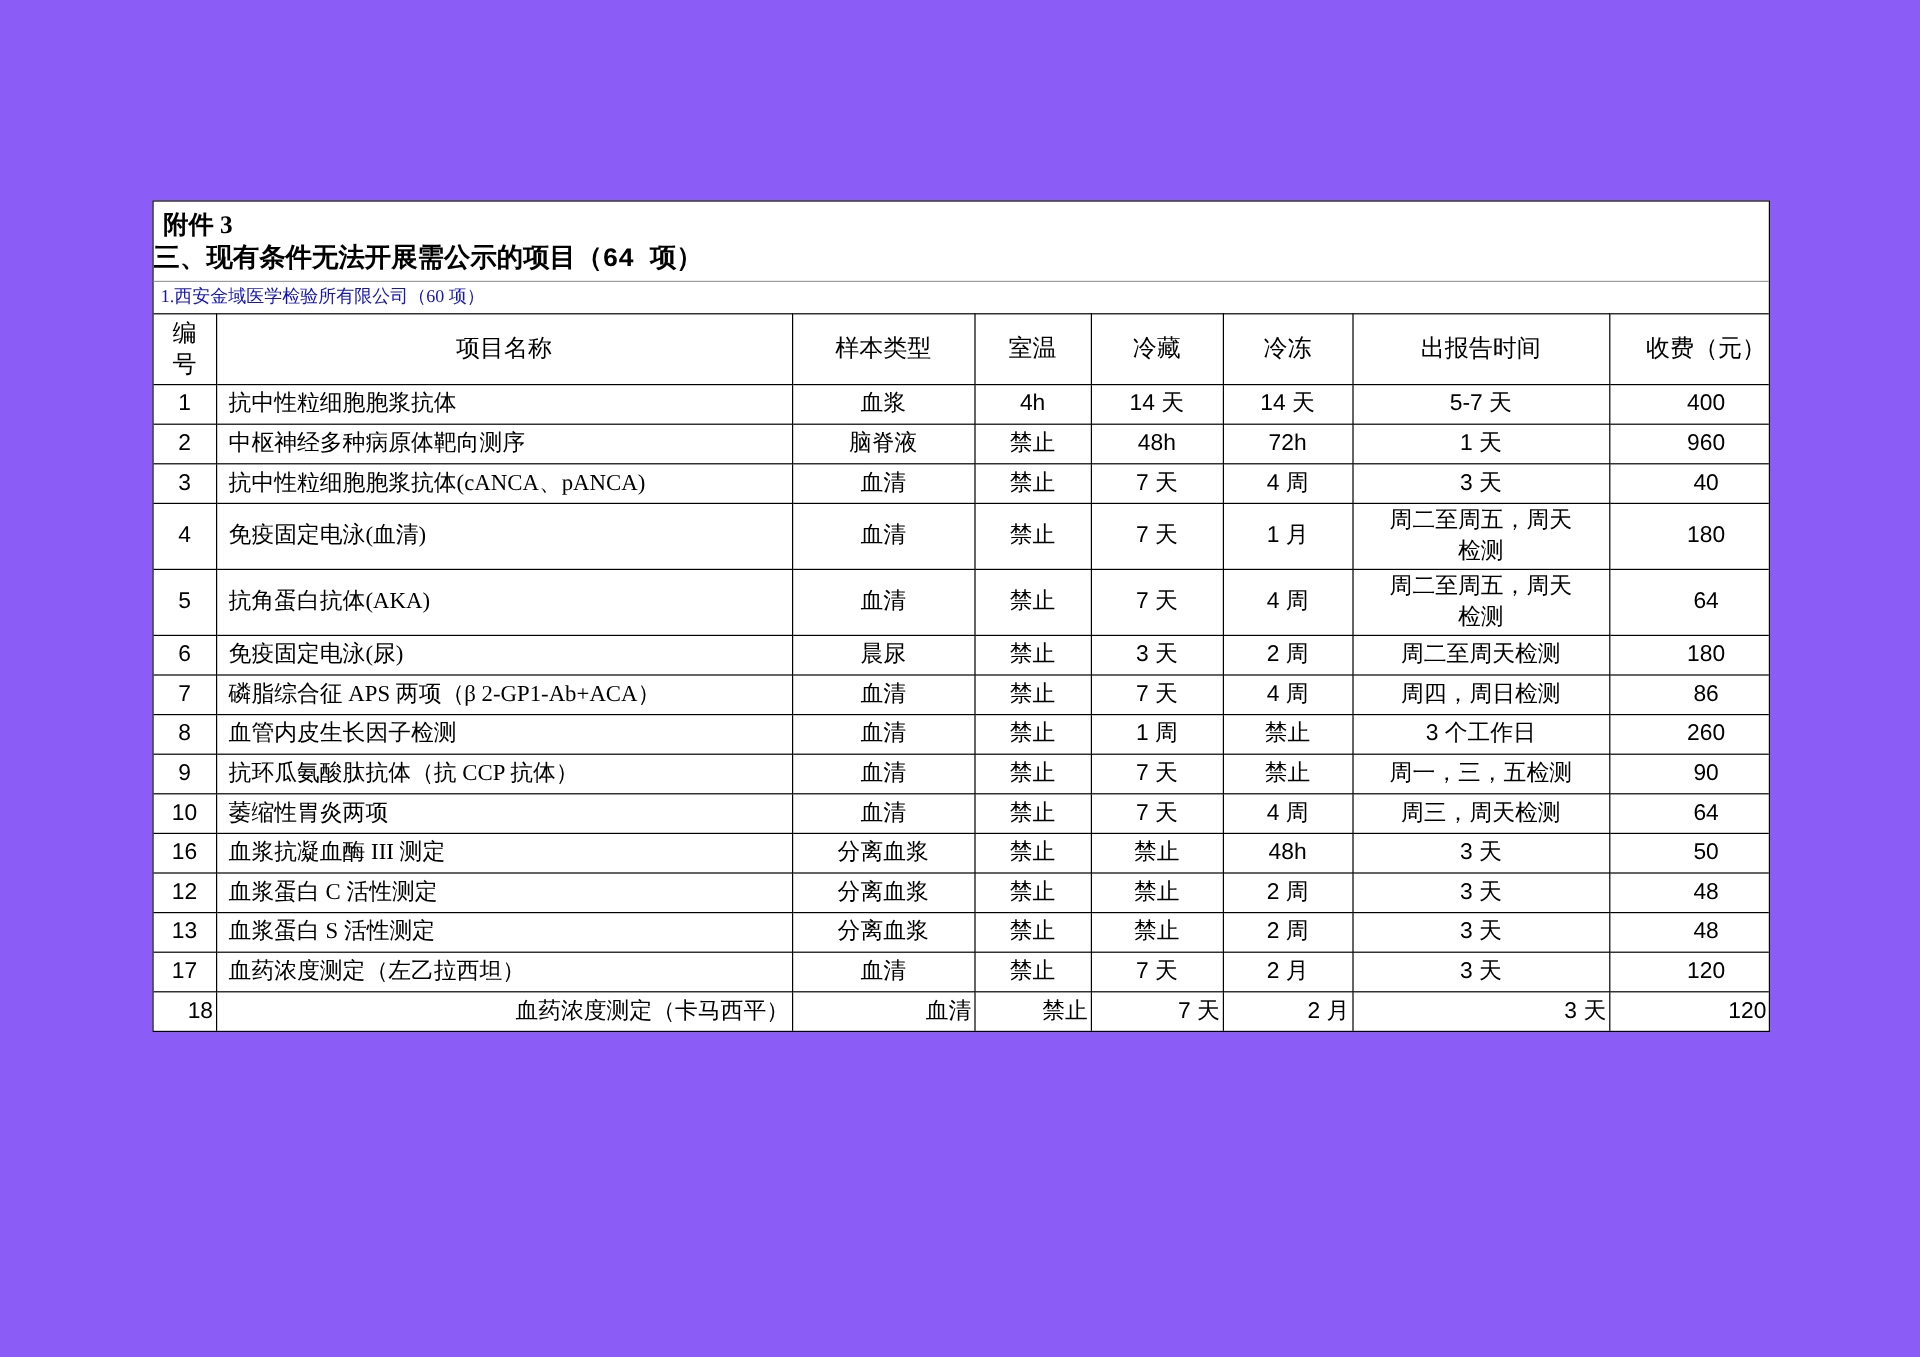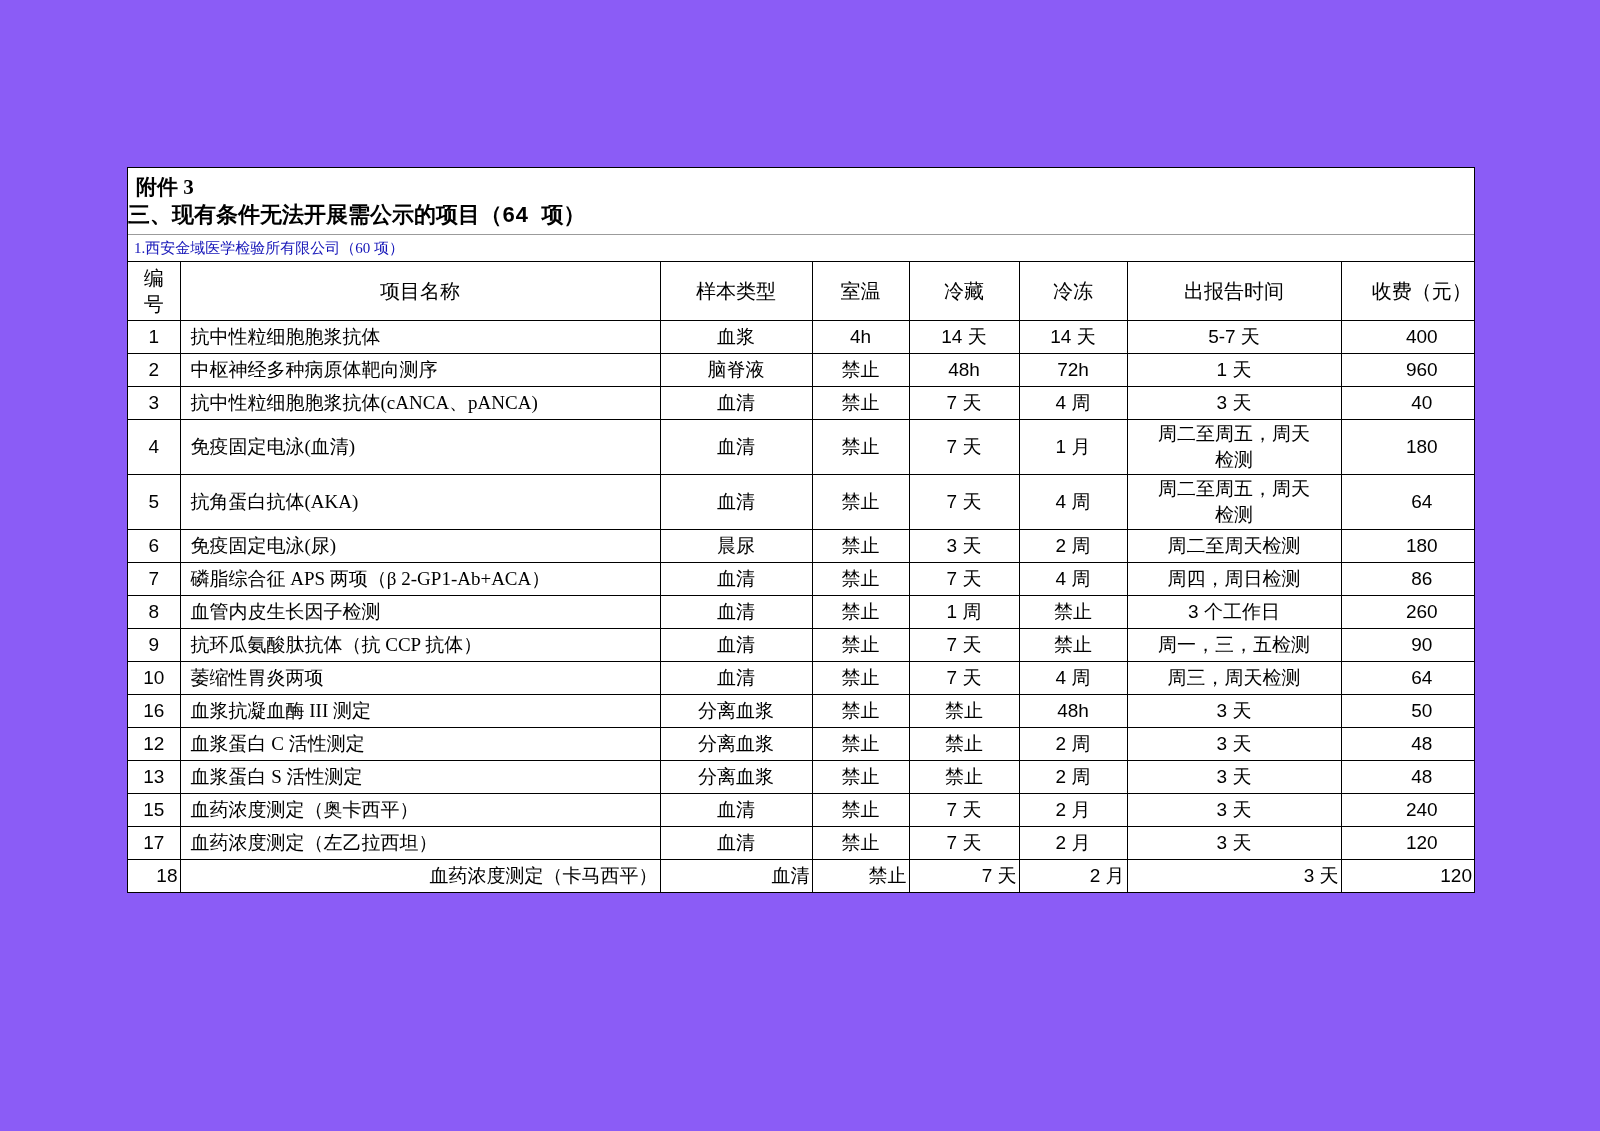--- a/index.html
+++ b/index.html
@@ -263,30 +263,20 @@
             <td class="col-0">13</td>
             <td class="col-1">血浆蛋白 S 活性测定</td>
             <td class="col-2">分离血浆</td>
             <td class="col-3">禁止</td>
             <td class="col-4">禁止</td>
             <td class="col-5">2 周</td>
             <td class="col-6">3 天</td>
             <td class="col-7">48</td>
           </tr>
           <tr>
-            <td class="col-0">15</td>
-            <td class="col-1">血药浓度测定（奥卡西平）</td>
-            <td class="col-2">血清</td>
-            <td class="col-3">禁止</td>
-            <td class="col-4">7 天</td>
-            <td class="col-5">2 月</td>
-            <td class="col-6">3 天</td>
-            <td class="col-7">240</td>
-          </tr>
-          <tr>
             <td class="col-0">17</td>
             <td class="col-1">血药浓度测定（左乙拉西坦）</td>
             <td class="col-2">血清</td>
             <td class="col-3">禁止</td>
             <td class="col-4">7 天</td>
             <td class="col-5">2 月</td>
             <td class="col-6">3 天</td>
             <td class="col-7">120</td>
           </tr>
           <tr>

